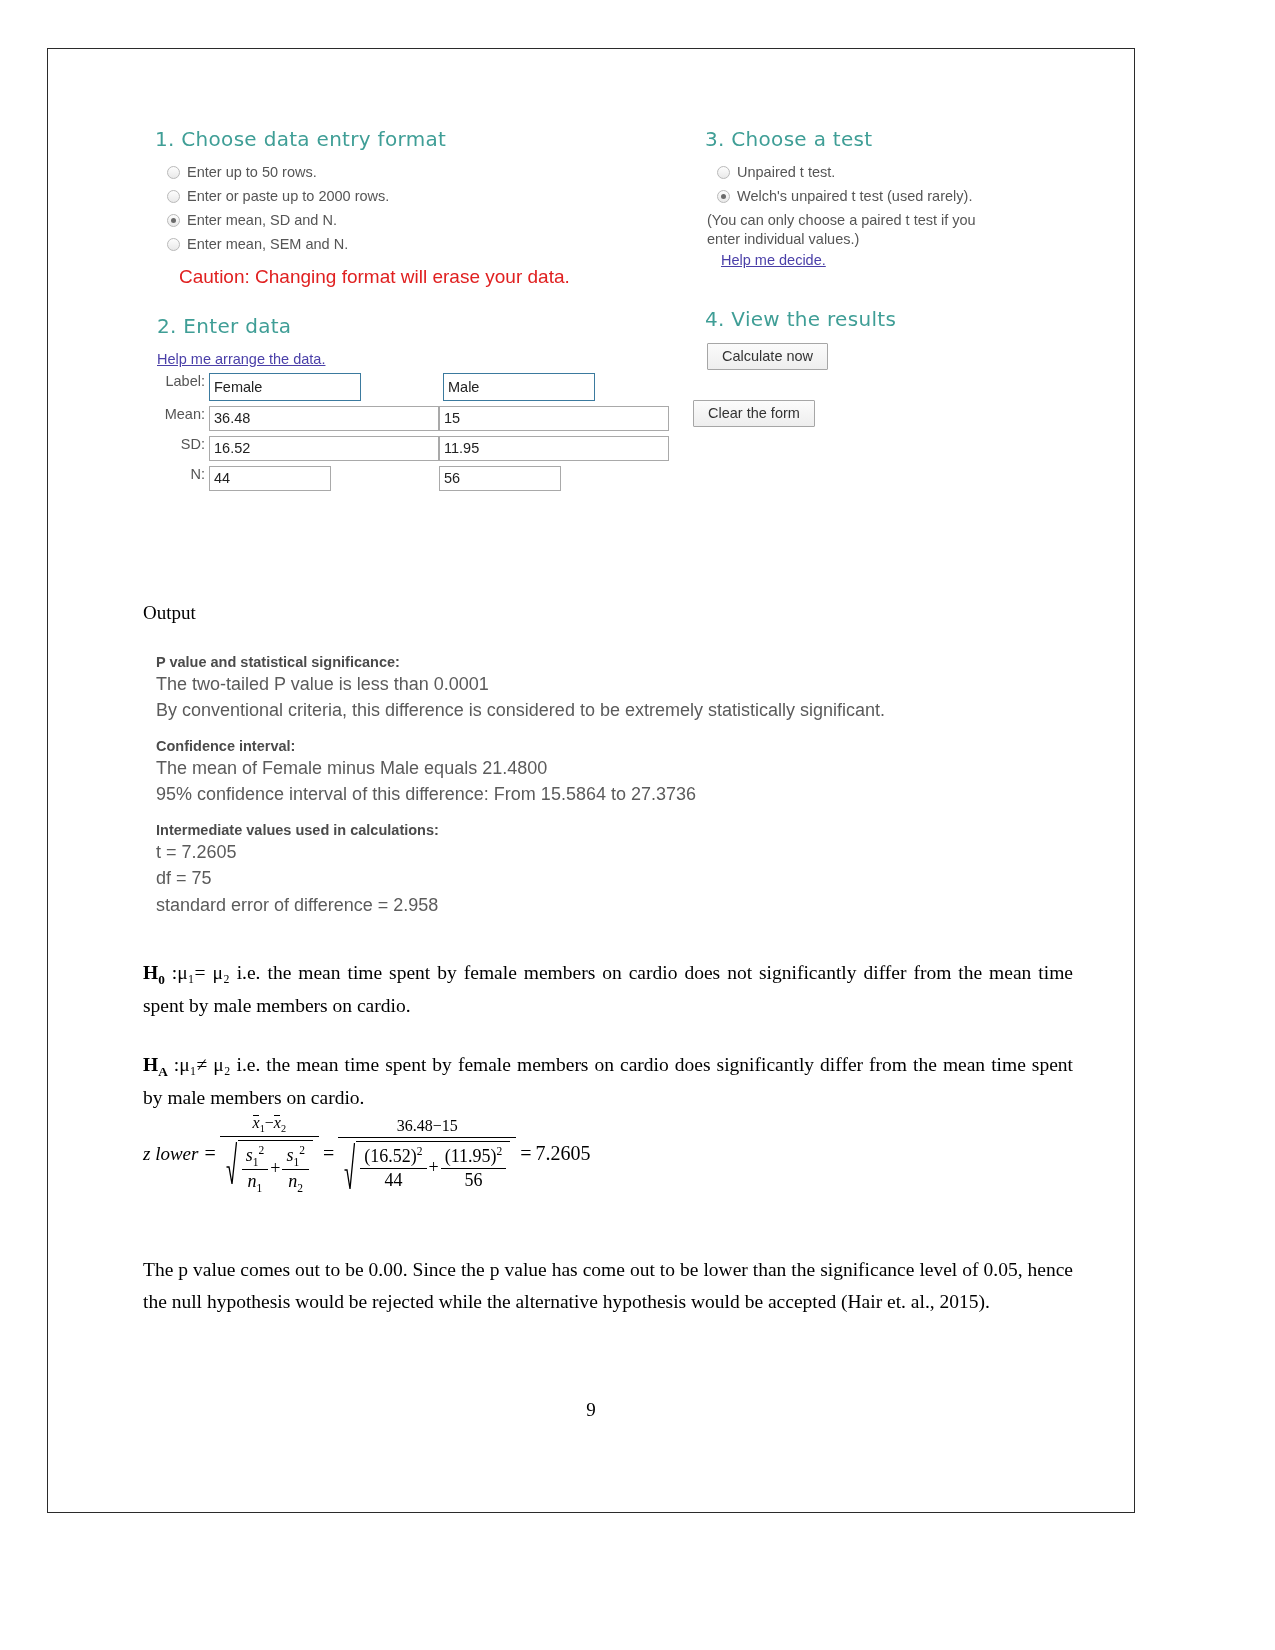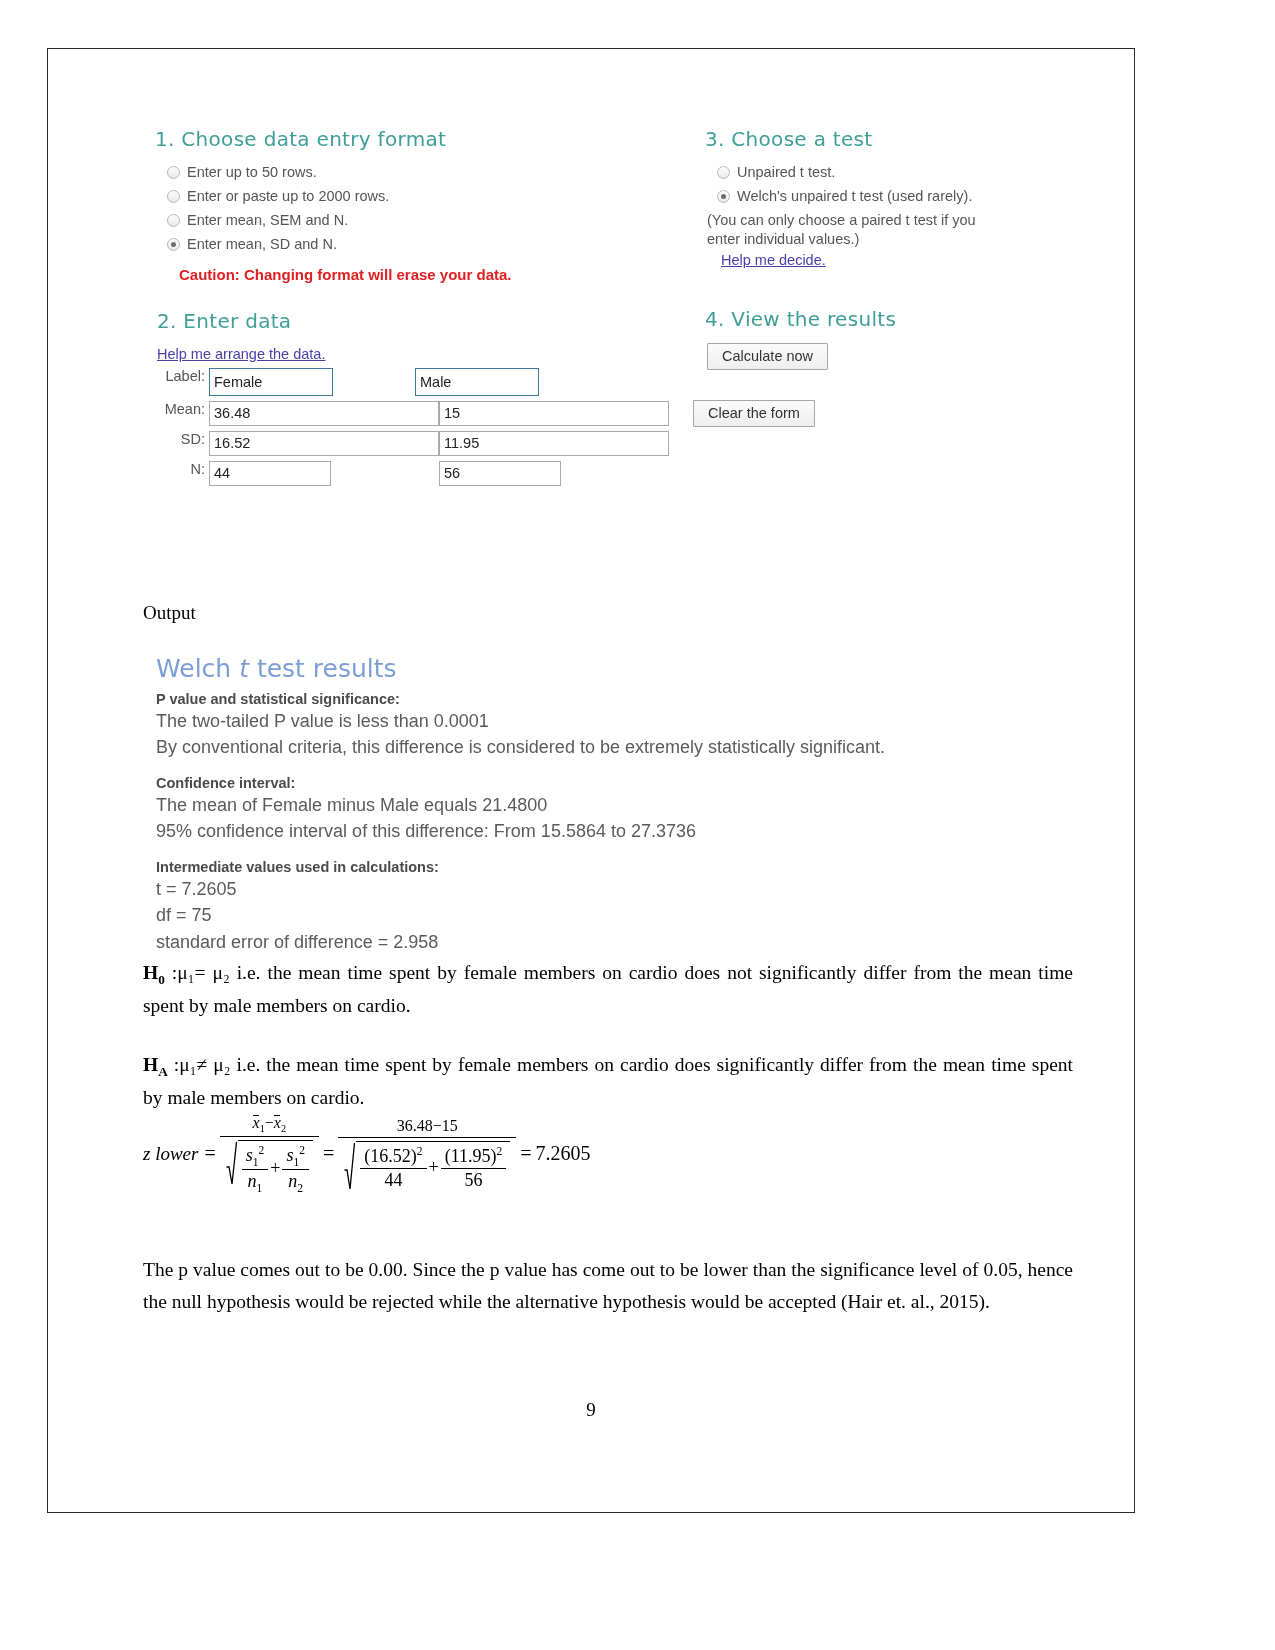--- a/index.html
+++ b/index.html
@@ -66,23 +66,22 @@
   .radio.checked::after {
     content: "";
     position: absolute;
     left: 3px; top: 3px;
     width: 5px; height: 5px;
     border-radius: 50%;
     background: #6b6b6b;
   }
   .caution {
     color: #e02020;
-    font-size: 15px;
+    font-size: 19px;
     margin: 12px 0 0 36px;
-    font-weight: bold;
   }
   .note-line {
     font-size: 14.5px;
     color: #555;
     margin-left: 14px;
     line-height: 1.3;
   }
   .gp-link {
     color: #4a3fa8;
     text-decoration: underline;
@@ -108,21 +107,21 @@
     background: #fff;
     font-family: "Liberation Sans", sans-serif;
     font-size: 14.5px;
     color: #222;
     padding: 0 4px;
     line-height: 23px;
     white-space: nowrap;
     overflow: hidden;
   }
   .inp.focusbox { border: 1px solid #3b7a9e; height: 28px; line-height: 26px; }
-  .w-label { width: 124px; }
+  .w-label { width: 152px; }
   .w-mean  { width: 230px; }
   .w-n     { width: 122px; }
   .gap-a { width: 82px; }
   .gap-b { width: 0px; }
 
   .btn {
     display: inline-block;
     border: 1px solid #a6a6a6;
     background: linear-gradient(#fbfbfb,#eeeeee);
     color: #333;
@@ -292,26 +291,26 @@
 
       <div class="radio-row">
         <span class="radio"></span>
         <span>Enter up to 50 rows.</span>
       </div>
       <div class="radio-row">
         <span class="radio"></span>
         <span>Enter or paste up to 2000 rows.</span>
       </div>
       <div class="radio-row">
+        <span class="radio checked"></span>
+        <span>Enter mean, SD and N.</span>
+      </div>
+      <div class="radio-row">
         <span class="radio"></span>
         <span>Enter mean, SEM and N.</span>
-      </div>
-      <div class="radio-row">
-        <span class="radio checked"></span>
-        <span>Enter mean, SD and N.</span>
       </div>
       <div class="caution">Caution: Changing format will erase your data.</div>
 
       <div style="height:26px"></div>
 
       <div class="gp-head sec2">2. Enter data</div>
 
       <div class="entry">
         <div class="entry-link">
           <span class="gp-link">Help me arrange the data.</span>
@@ -374,21 +373,20 @@
       </div>
       <div class="btn-wrap-clear">
         <span class="btn">Clear the form</span>
       </div>
     </div>
   </div>
 
   <div class="output-word">Output</div>
 
   <div class="welch">
-    <div class="welch-title"><span>Welch </span><em>t</em><span> test results</span></div>
 
     <div>
       <div class="res-head">P value and statistical significance:</div>
       <div class="res-line">The two-tailed P value is less than 0.0001</div>
       <div class="res-line">By conventional criteria, this difference is considered to be extremely statistically significant.</div>
     </div>
     <div class="res-gap"></div>
     <div>
       <div class="res-head">Confidence interval:</div>
       <div class="res-line">The mean of Female minus Male equals 21.4800</div>

